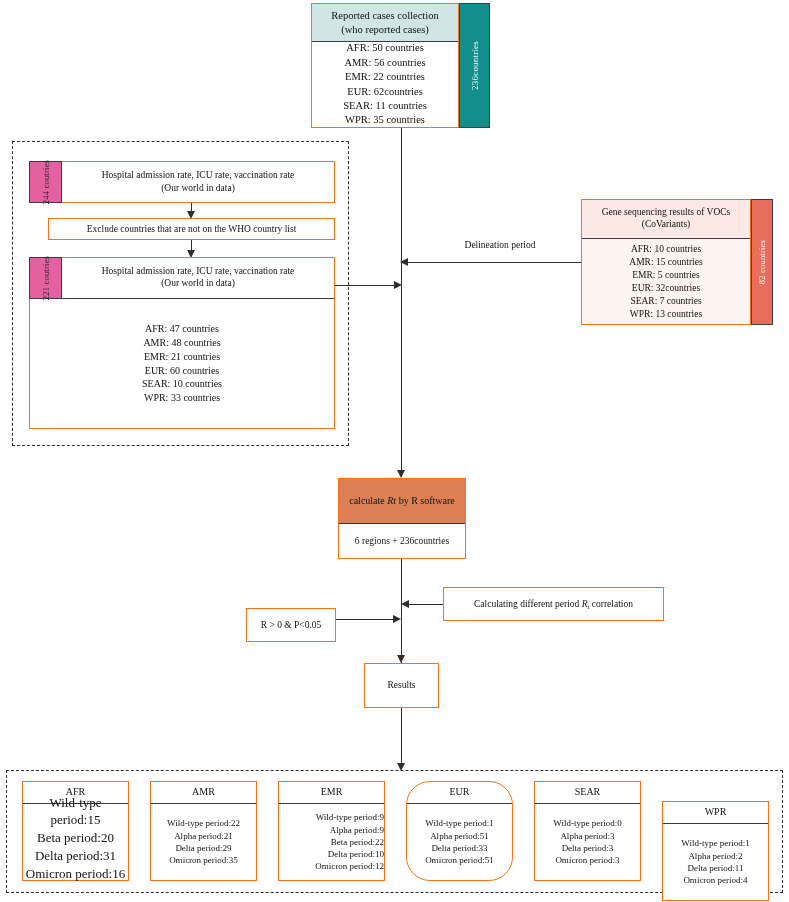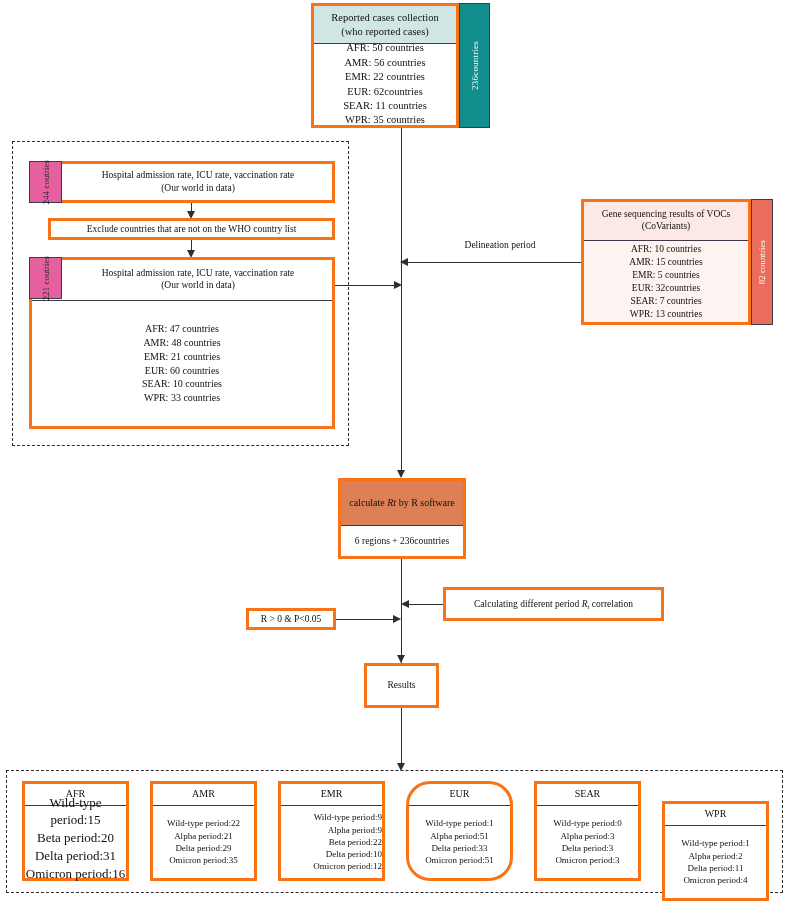--- a/index.html
+++ b/index.html
@@ -11,21 +11,21 @@
   #canvas{
     position:relative;
     width:789px;
     height:902px;
     overflow:hidden;
     background:#ffffff;
   }
   .box{
     position:absolute;
     box-sizing:border-box;
-    border:3px solid #f97316;
+    border:1px solid #f97316;
     background:#ffffff;
   }
   .hdr{
     position:absolute;
     left:0;right:0;top:0;
     box-sizing:border-box;
     border-bottom:1px solid #3a3a4a;
     display:flex;align-items:center;justify-content:center;
     text-align:center;
     line-height:1.25;
@@ -209,21 +209,21 @@
   <div class="box" style="left:443px;top:587px;width:221px;height:34px;">
     <div class="bodytxt" style="top:0;bottom:0;font-size:9.5px;">
       <span>
         <span>Calculating different period </span><span class="it">R</span><span class="it sub">t</span><span> correlation</span>
       </span>
     </div>
   </div>
   <div class="ln lnh" style="left:407px;top:604px;width:36px;"></div>
   <div class="arrow-l" style="left:401px;top:600px;"></div>
 
-  <div class="box" style="left:246px;top:608px;width:90px;height:22px;">
+  <div class="box" style="left:246px;top:608px;width:90px;height:34px;">
     <div class="bodytxt" style="top:0;bottom:0;font-size:9.5px;">
       <span>R &gt; 0 &amp; P&lt;0.05</span>
     </div>
   </div>
   <div class="ln lnh" style="left:336px;top:619px;width:59px;"></div>
   <div class="arrow-r" style="left:393px;top:615px;"></div>
 
   <div class="box" style="left:364px;top:663px;width:75px;height:45px;">
     <div class="bodytxt" style="top:0;bottom:0;font-size:9.5px;">
       <span>Results</span>

